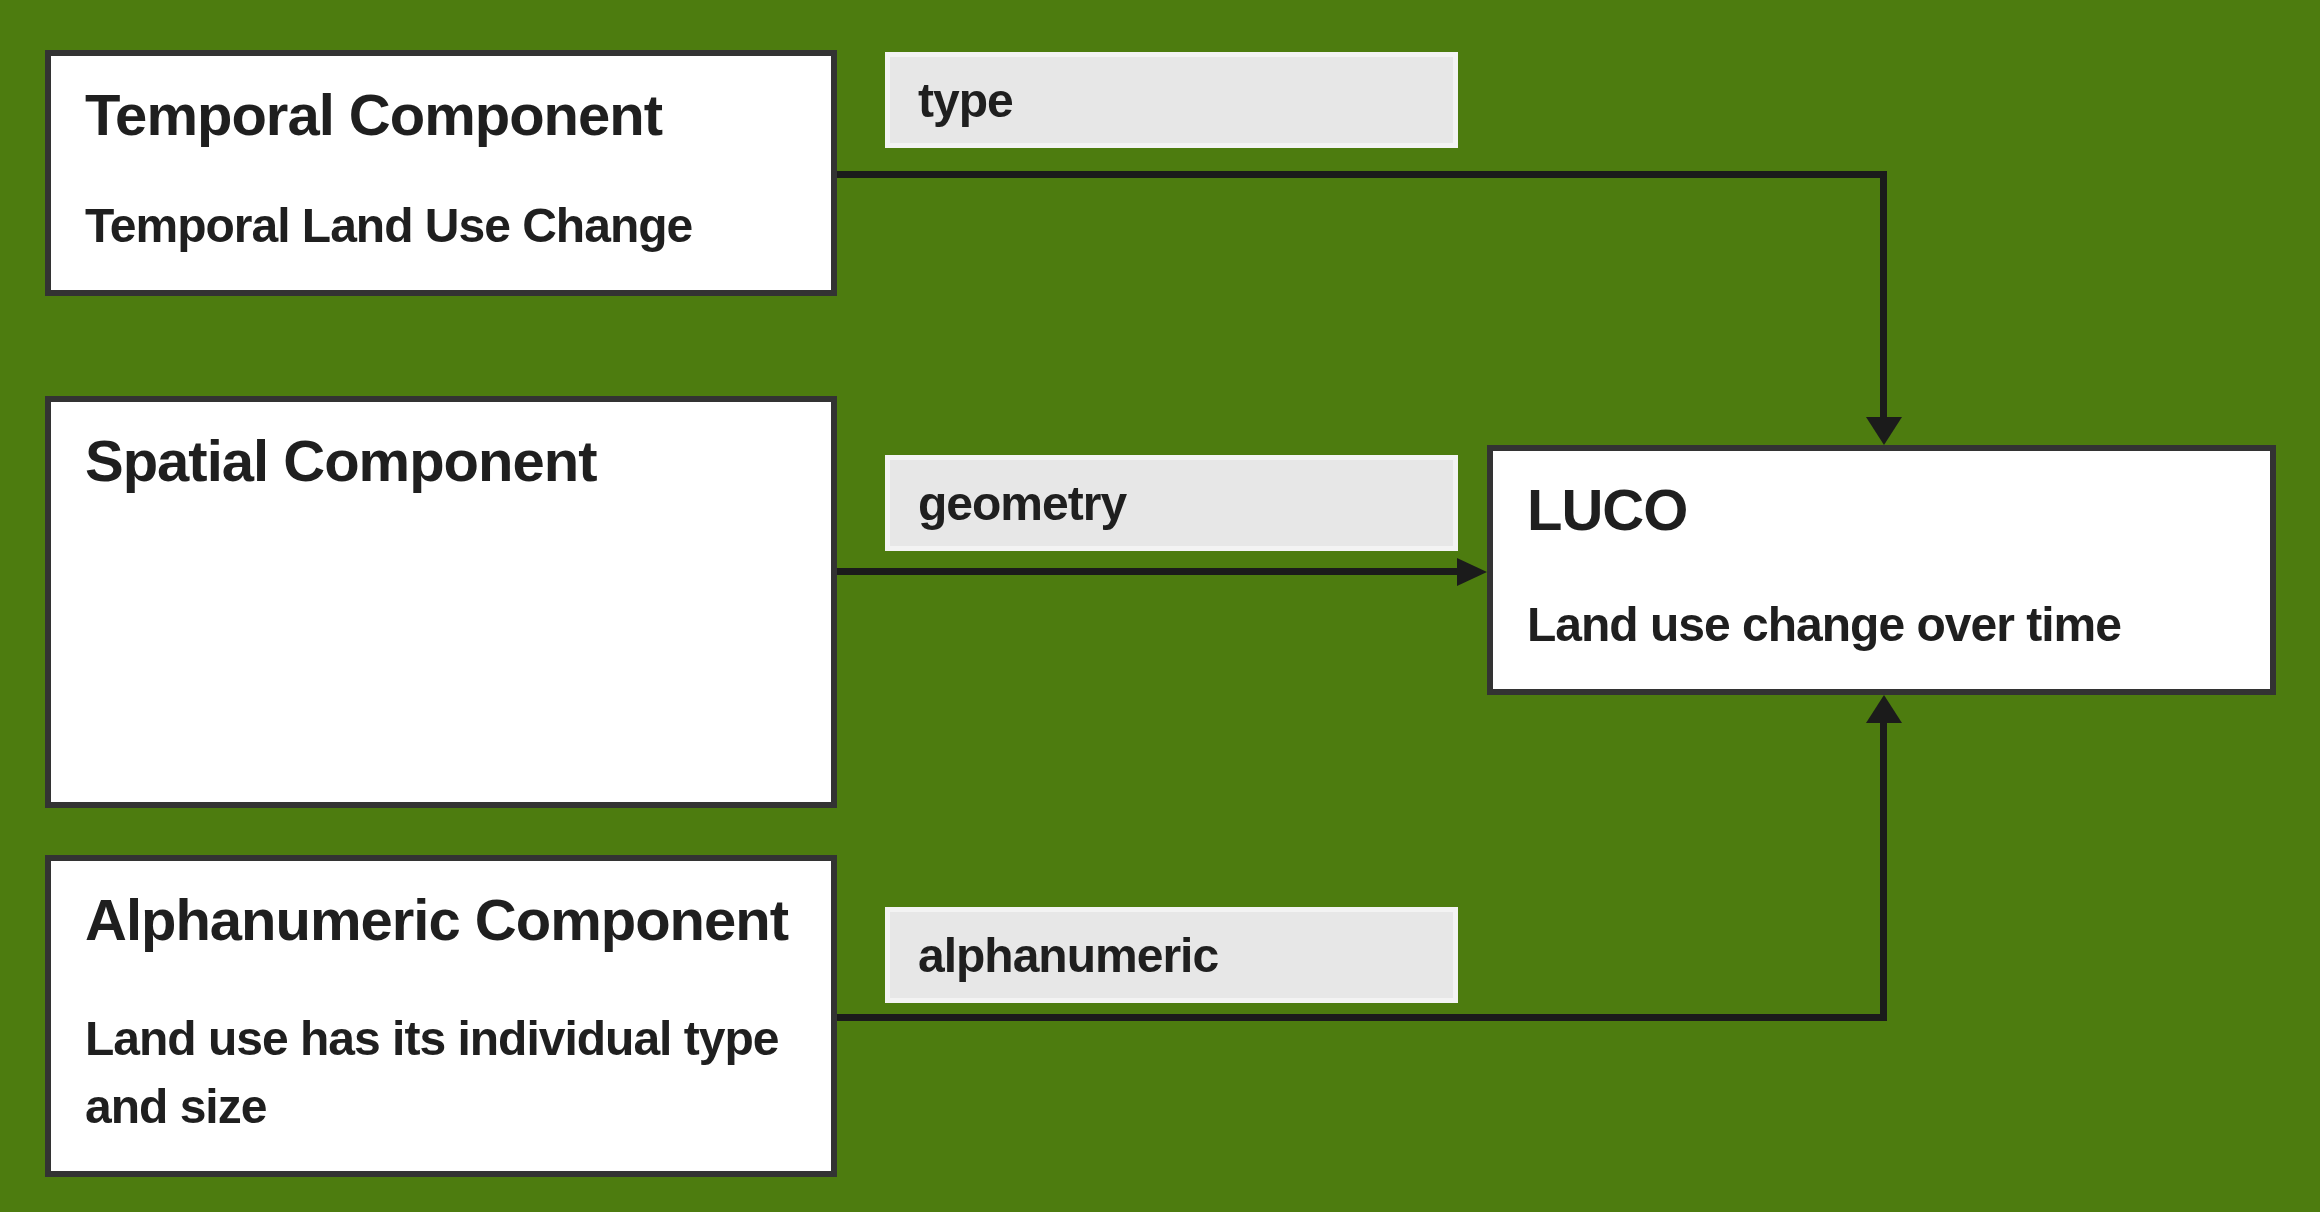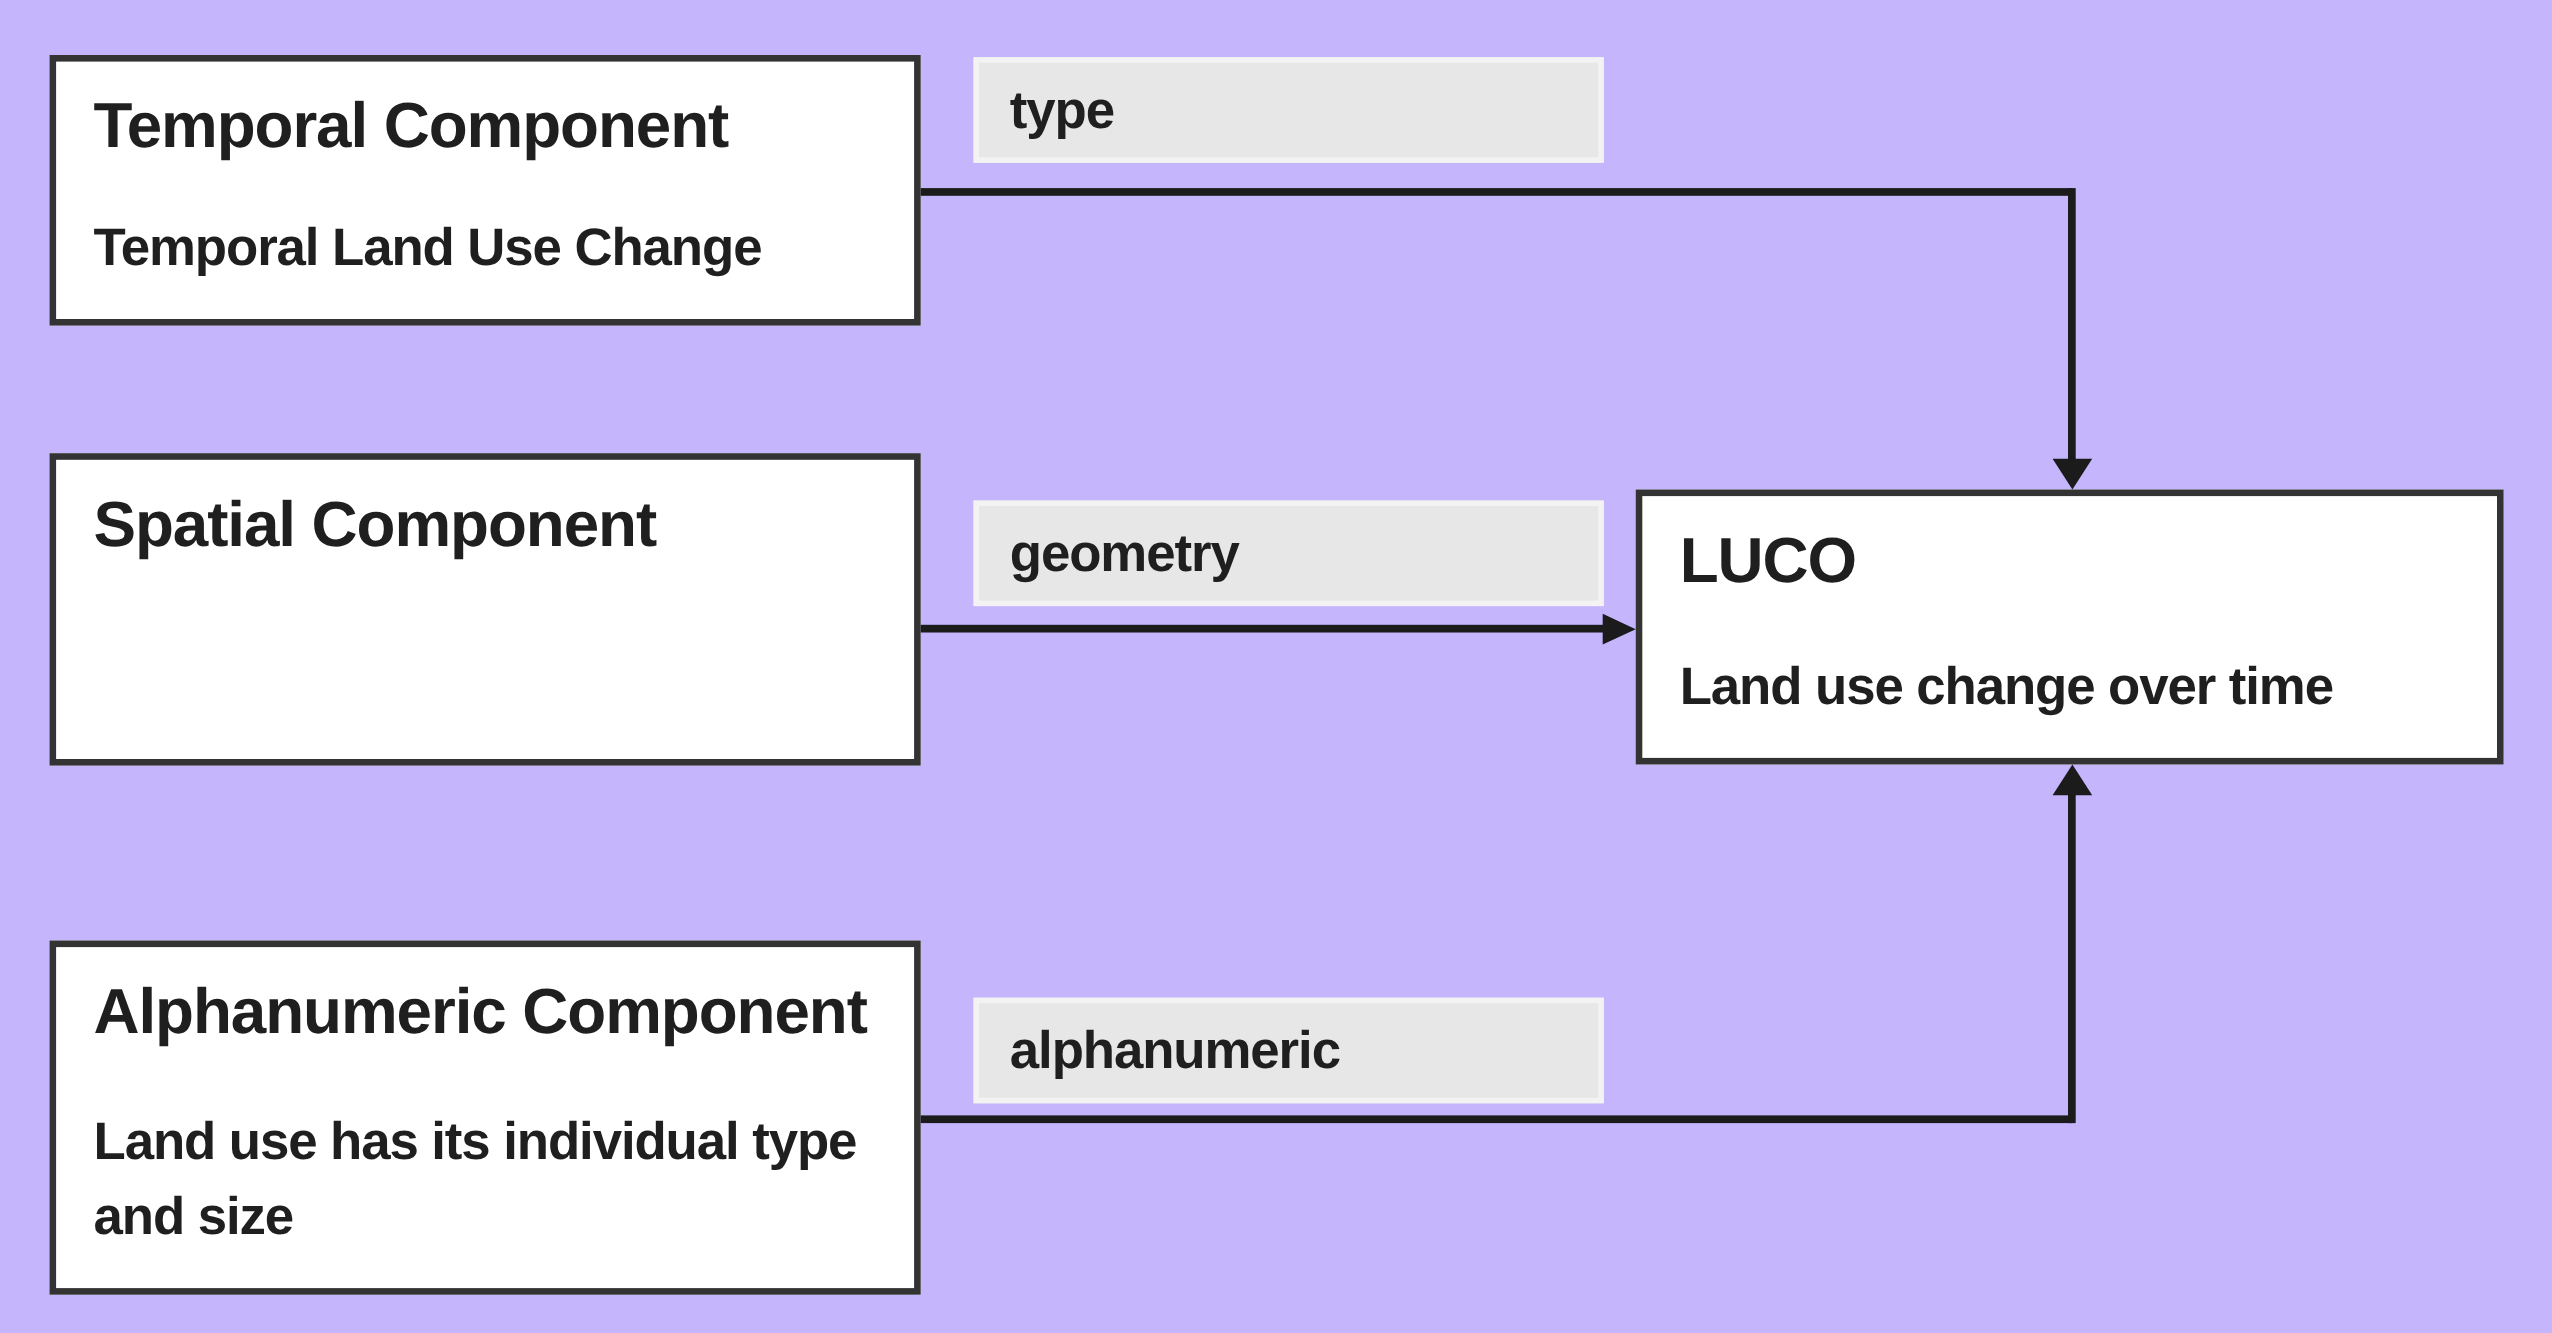--- a/index.html
+++ b/index.html
@@ -1,20 +1,20 @@
 <!DOCTYPE html>
 <html><head>
 <meta charset="utf-8">
 <style>
   html, body { margin: 0; padding: 0; background: #ffffff; }
   .canvas {
     position: relative;
     width: 2320px;
     height: 1212px;
-    background: #c4b5fd;
+    background: #4d7c0f;
     font-family: "Liberation Sans", sans-serif;
     overflow: hidden;
   }
 
   
   .node {
     position: absolute;
     background: #ffffff;
     border: 6px solid #333333;
     box-sizing: border-box;
@@ -32,21 +32,21 @@
   }
   .node-desc {
     font-size: 48px;
     font-weight: bold;
     letter-spacing: -1px;
     color: #1f1f1f;
     line-height: 1.42;
     margin-top: 30px;
   }
   #node-temporal { left: 45px;   top: 50px;  width: 792px; height: 246px; }
-  #node-spatial  { left: 45px;   top: 412px; width: 792px; height: 284px; gap: 38px; }
+  #node-spatial  { left: 45px;   top: 396px; width: 792px; height: 412px; gap: 38px; }
   #node-alpha    { left: 45px;   top: 855px; width: 792px; height: 322px; justify-content: space-between; }
   #node-luco     { left: 1487px; top: 445px; width: 789px; height: 250px; }
 
   
   .edge-label {
     position: absolute;
     width: 573px;
     height: 96px;
     background: #e7e7e7;
     border: 5px solid #f3f3f3;

